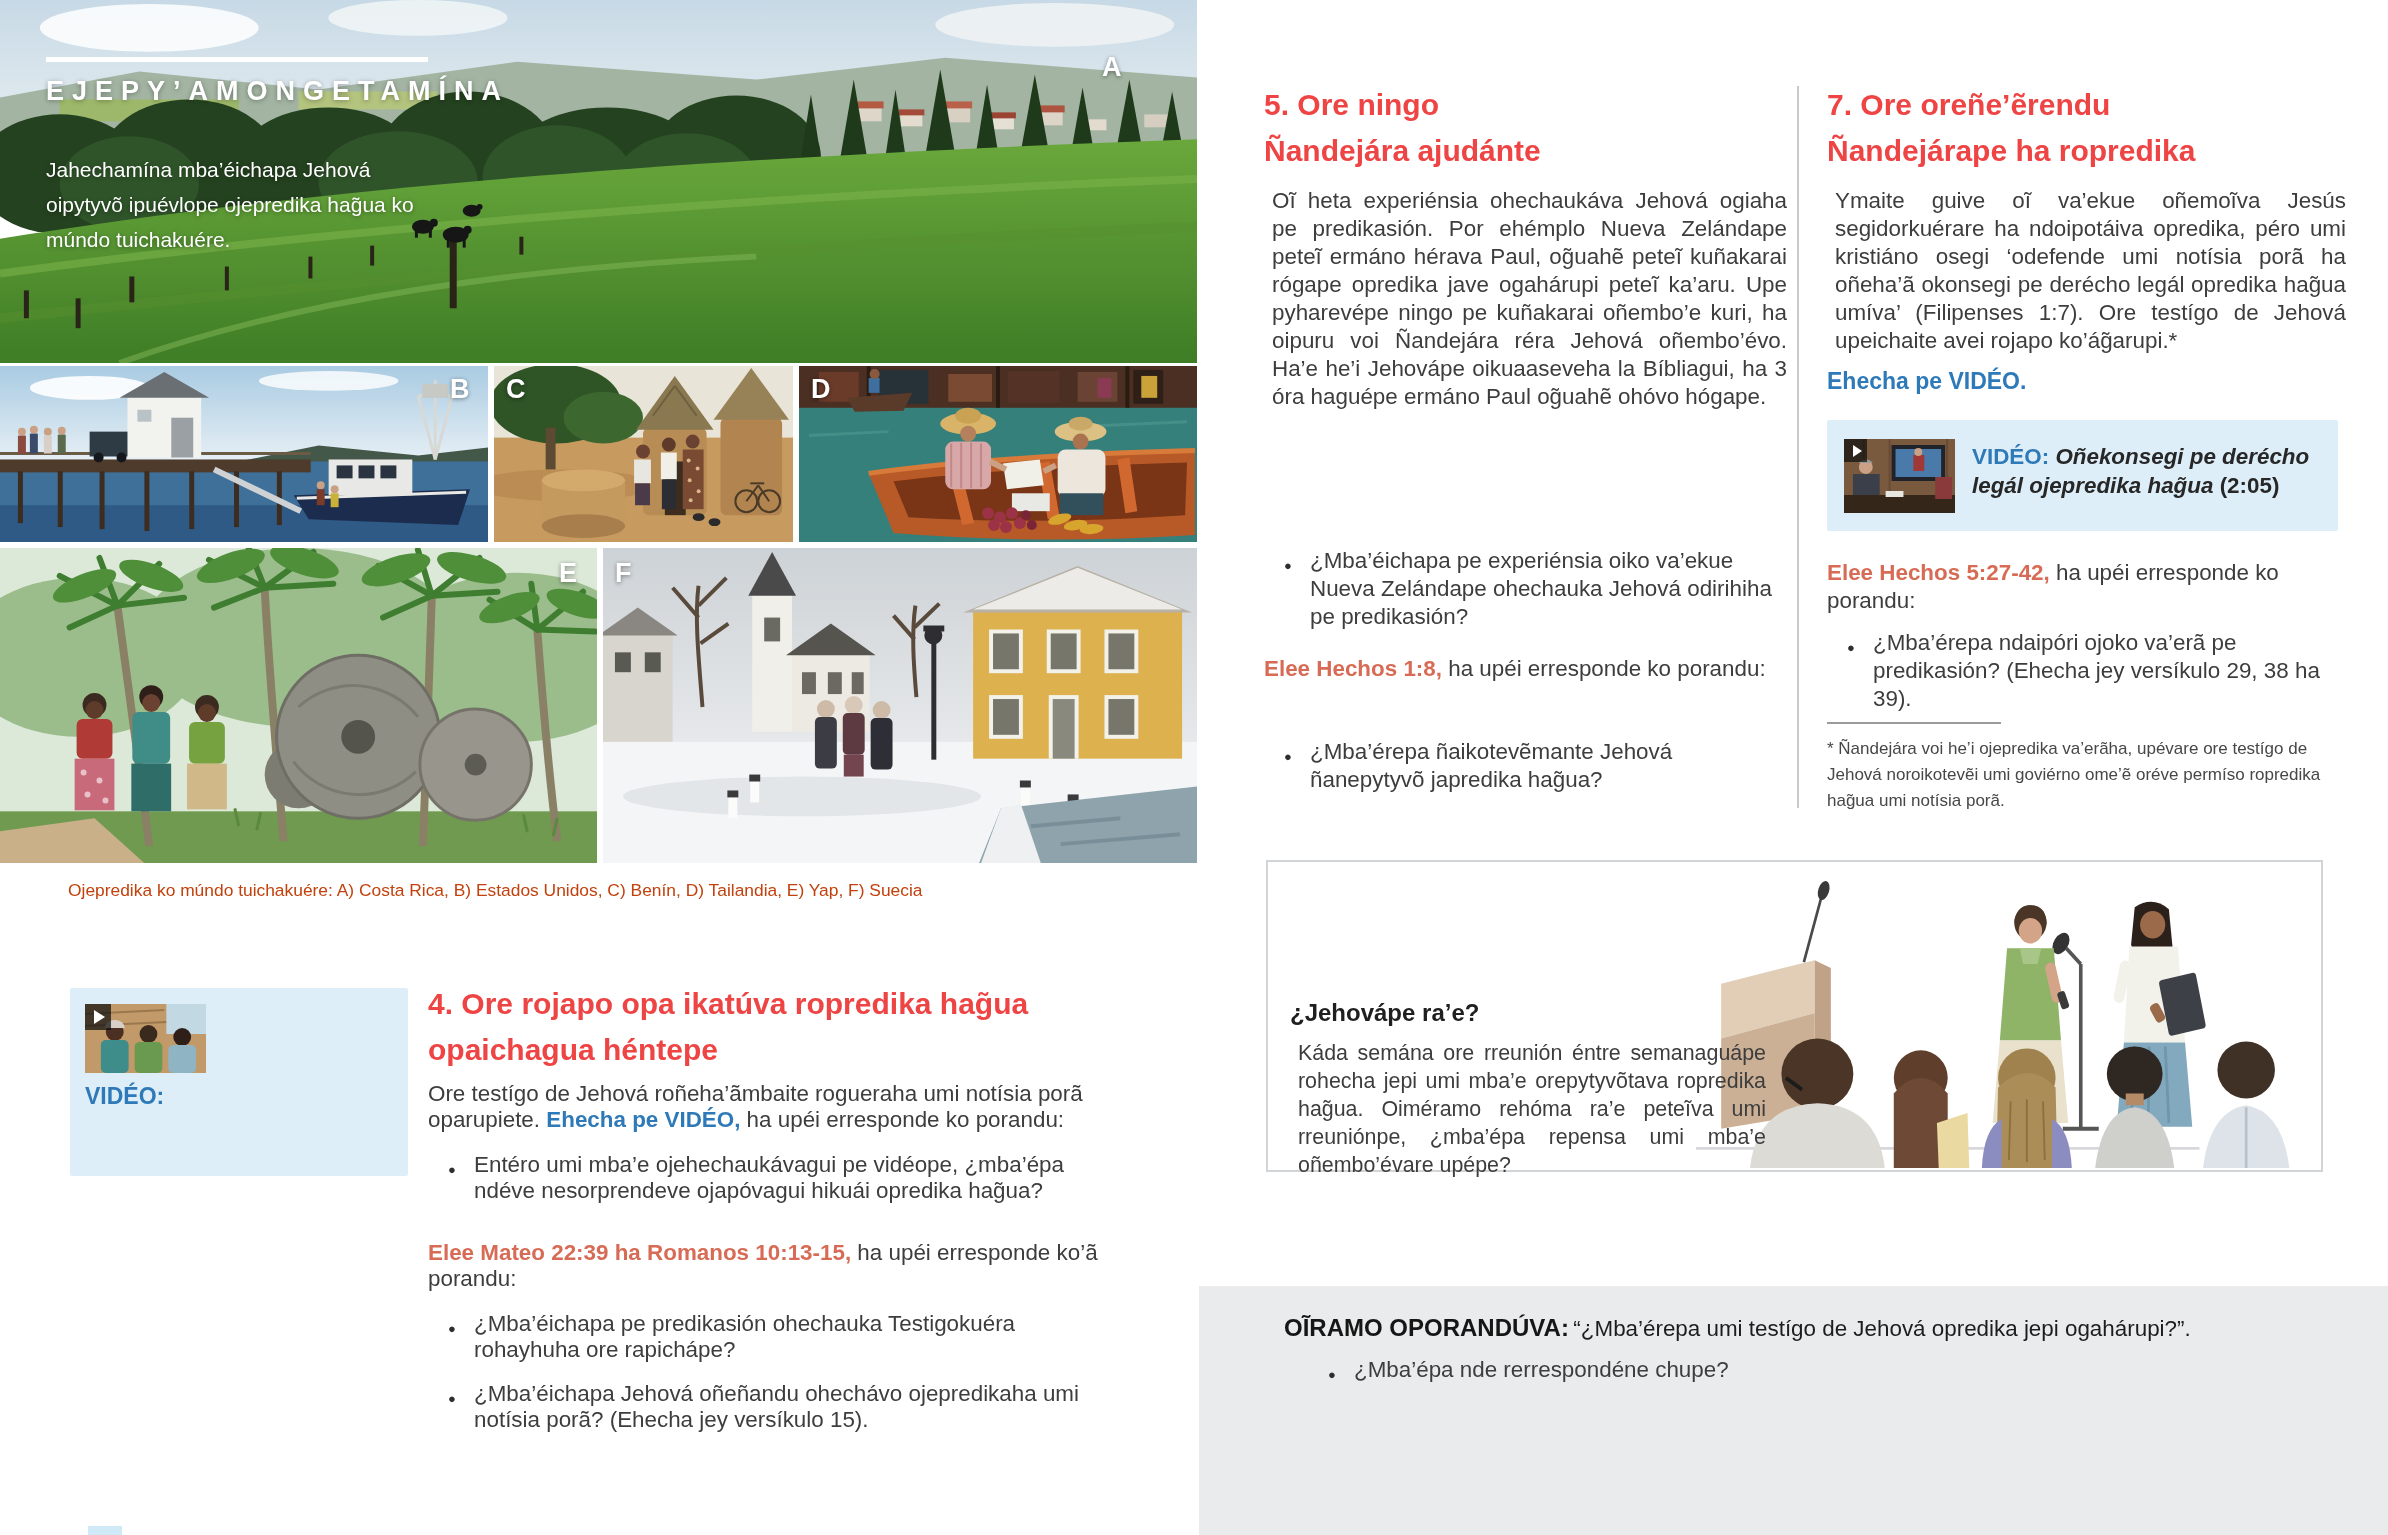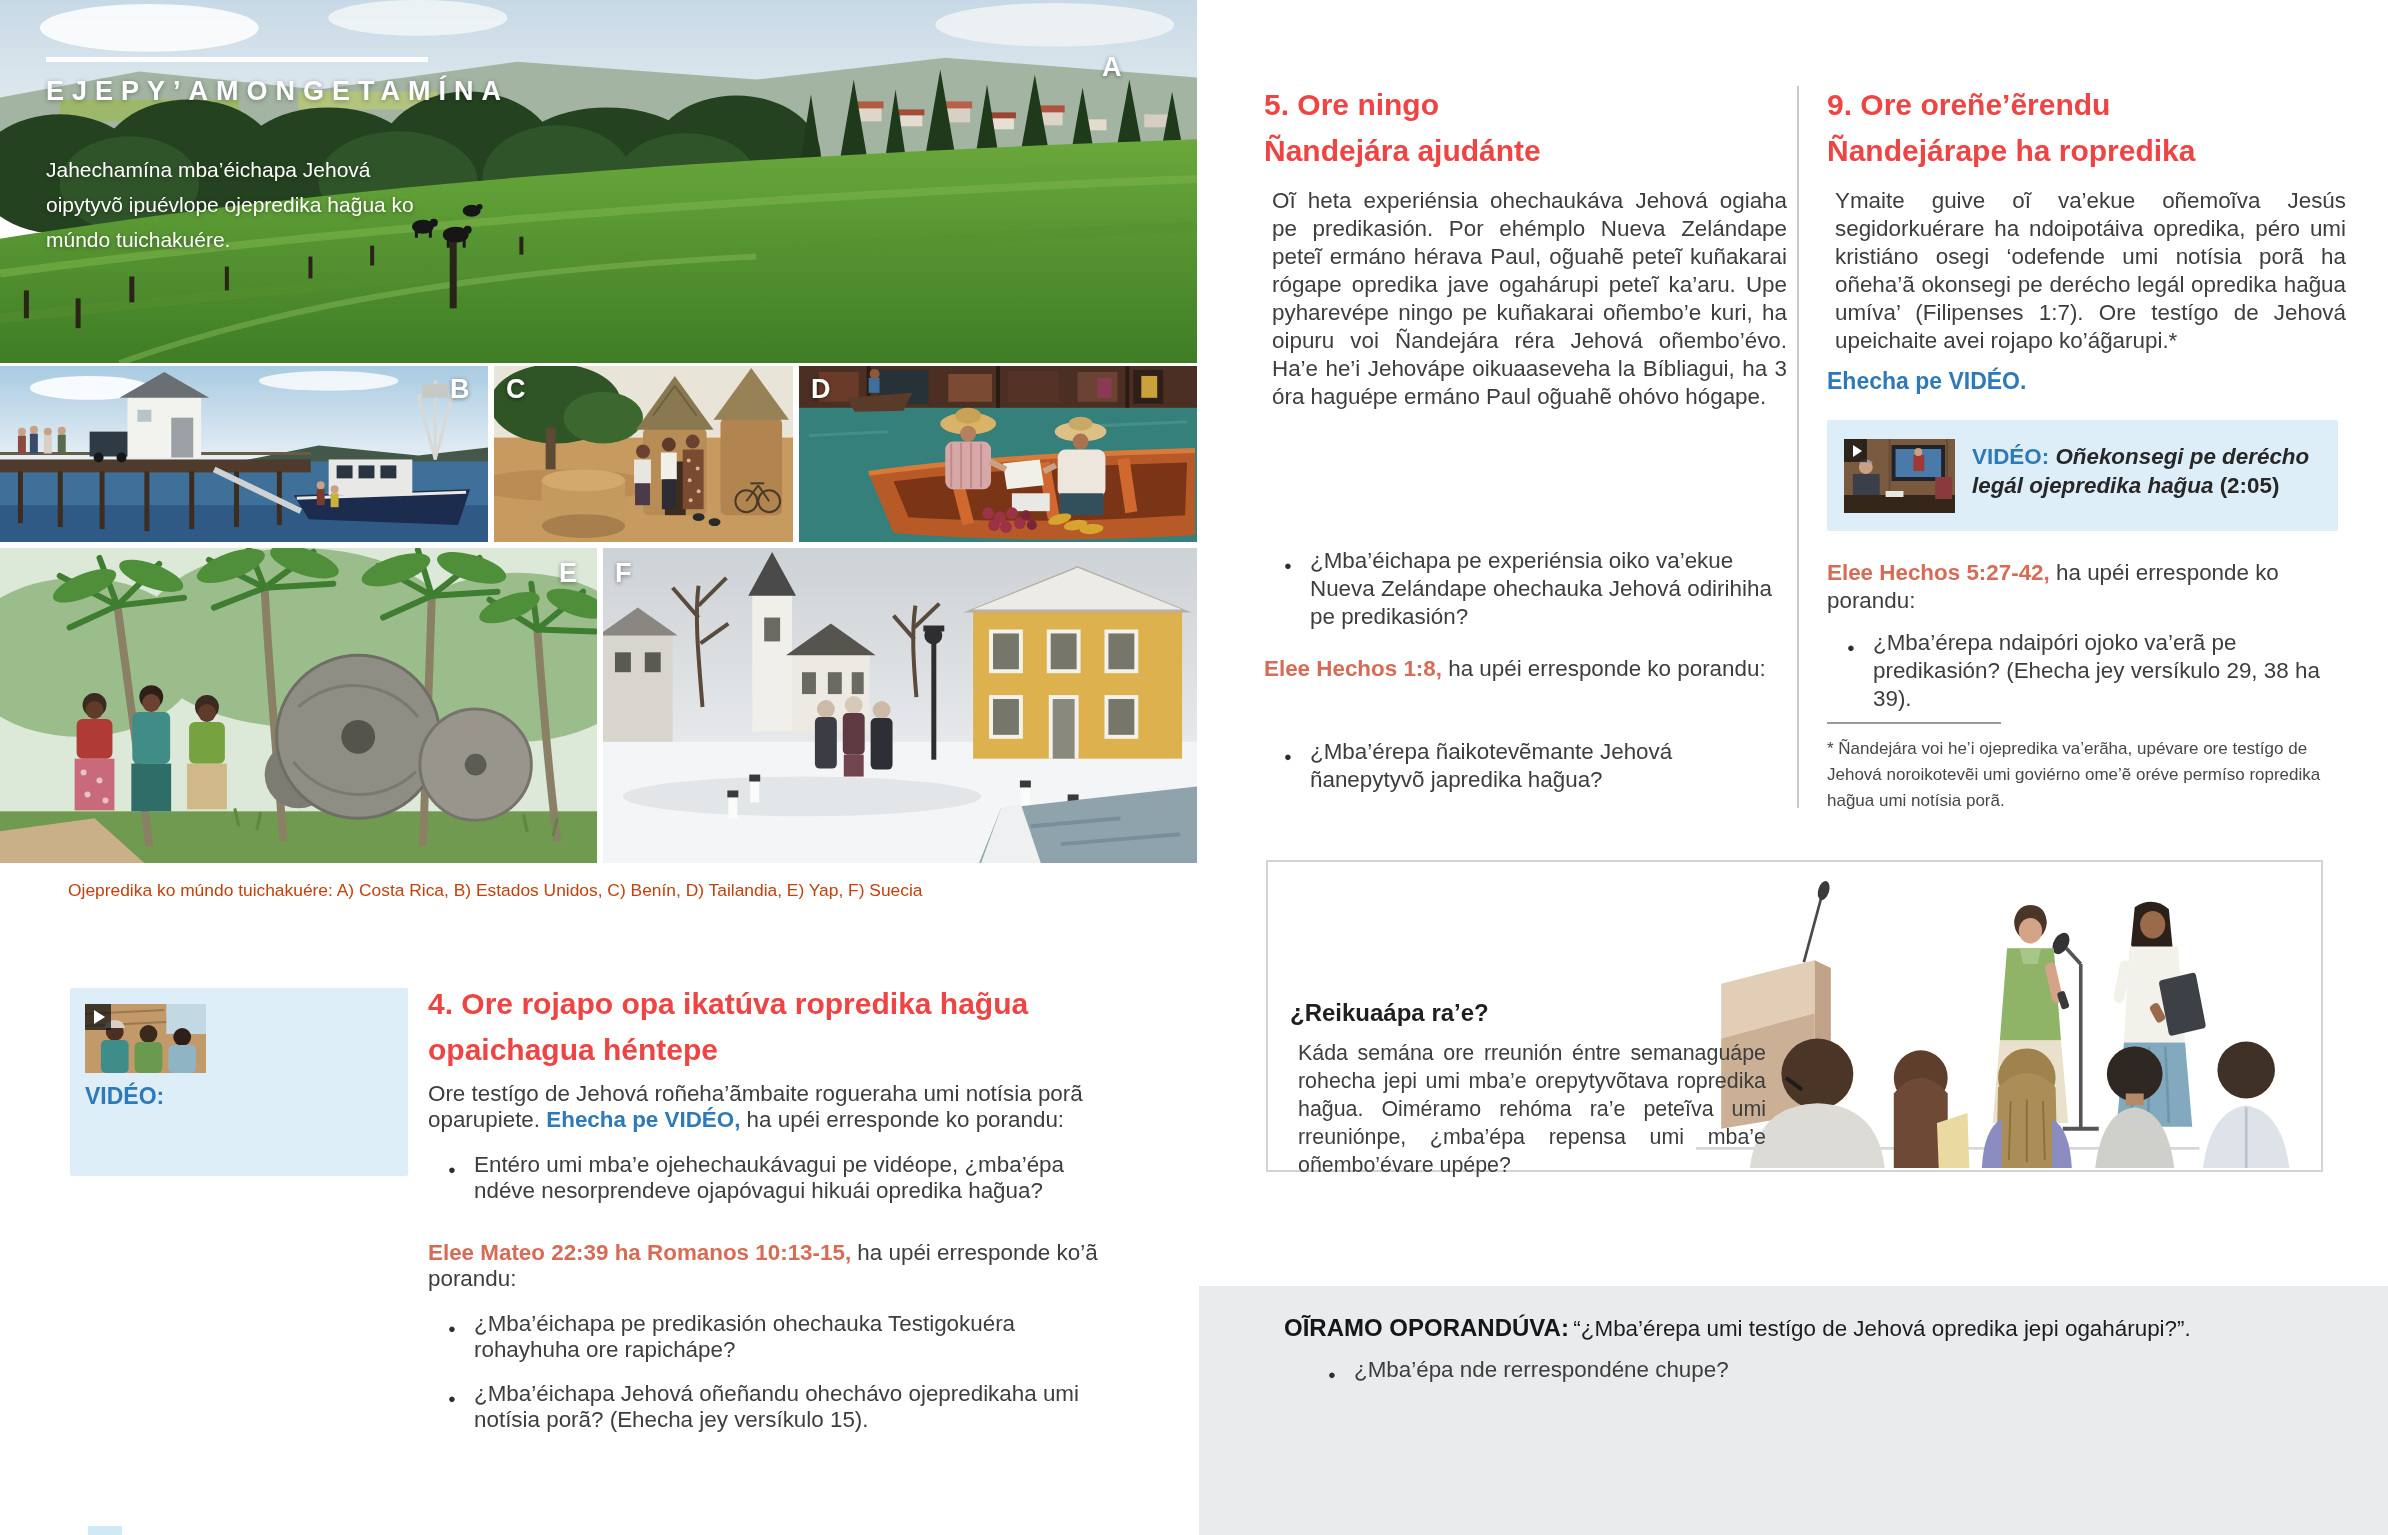--- a/index.html
+++ b/index.html
@@ -557,21 +557,21 @@
   <p class="abs body-text" style="left:1264px;top:655px;width:515px">
     <span class="ref">Elee Hechos 1:8,</span><span> ha upéi erresponde ko porandu:</span>
   </p>
   <div class="bullet body-text" style="left:1264px;top:738px;width:515px">
     <span>¿Mba’érepa ñaikotevẽmante Jehová ñanepytyvõ japredika hag̃ua?</span>
   </div>
 
   <div class="divider" style="left:1797px;top:86px;height:722px"></div>
 
   <div class="h2 abs" style="left:1827px;top:82px;width:517px">
-    <div>9. Ore oreñe’ẽrendu</div>
+    <div>7. Ore oreñe’ẽrendu</div>
     <div>Ñandejárape ha ropredika</div>
   </div>
   <p class="abs body-text just" style="left:1827px;top:187px;width:511px">Ymaite guive oĩ va’ekue oñemoĩva Jesús segidorkuérare ha ndoipotáiva opredika, péro umi kristiáno osegi ‘odefende umi notísia porã ha oñeha’ã okonsegi pe derécho legál opredika hag̃ua umíva’ (Filipenses 1:7). Ore testígo de Jehová upeichaite avei rojapo ko’ág̃arupi.*</p>
   <div class="abs link" style="left:1827px;top:368px;font-size:23px">Ehecha pe VIDÉO.</div>
 
   <div class="vbox" style="left:1827px;top:420px;width:511px;height:111px">
     <div class="vthumb" style="left:17px;top:19px;width:111px;height:74px">
       <svg viewBox="0 0 112 74" preserveAspectRatio="none">
         <rect width="112" height="74" fill="#7a5a3e"></rect>
         <g stroke="#6a4a32" stroke-width="2">
@@ -659,21 +659,21 @@
         <path d="M318,308 Q320,268 340,258 L340,308 Z" fill="#8b8cc0"></path>
         <path d="M418,308 Q416,268 396,258 L396,308 Z" fill="#8b8cc0"></path>
         <ellipse cx="488" cy="212" rx="31" ry="28" fill="#2e2722"></ellipse>
         <rect x="478" y="232" width="20" height="12" fill="#b58a66"></rect>
         <path d="M444,308 Q452,250 488,246 Q524,250 532,308 Z" fill="#cfcfcb"></path>
         <ellipse cx="612" cy="208" rx="32" ry="29" fill="#3f3126"></ellipse>
         <path d="M564,308 Q572,250 612,244 Q652,250 660,308 Z" fill="#dde3e8"></path>
         <line x1="612" y1="246" x2="612" y2="308" stroke="#b8c2ca" stroke-width="3"></line>
       </g>
     </svg>
-    <div class="know-h" style="left:22px;top:137px">¿Reikuaápa ra’e?</div>
+    <div class="know-h" style="left:22px;top:137px">¿Jehovápe ra’e?</div>
     <p class="body-text just abs" style="left:22px;top:177px;width:468px;font-size:21.4px">Káda semána ore rreunión éntre semanaguápe rohecha jepi umi mba’e orepytyvõtava ropredika hag̃ua. Oiméramo rehóma ra’e peteĩva umi rreuniónpe, ¿mba’épa repensa umi mba’e oñembo’évare upépe?</p>
   </div>
 
   <div class="band" style="left:1199px;top:1286px;width:1316px;height:250px">
     <div class="abs" style="left:85px;top:28px;width:1075px">
       <span class="band-label">OĨRAMO OPORANDÚVA:</span>
       <span class="band-q">“¿Mba’érepa umi testígo de Jehová opredika jepi ogahárupi?”.</span>
     </div>
     <div class="bullet body-text" style="left:109px;top:70px;width:896px">
       <span>¿Mba’épa nde rerrespondéne chupe?</span>

